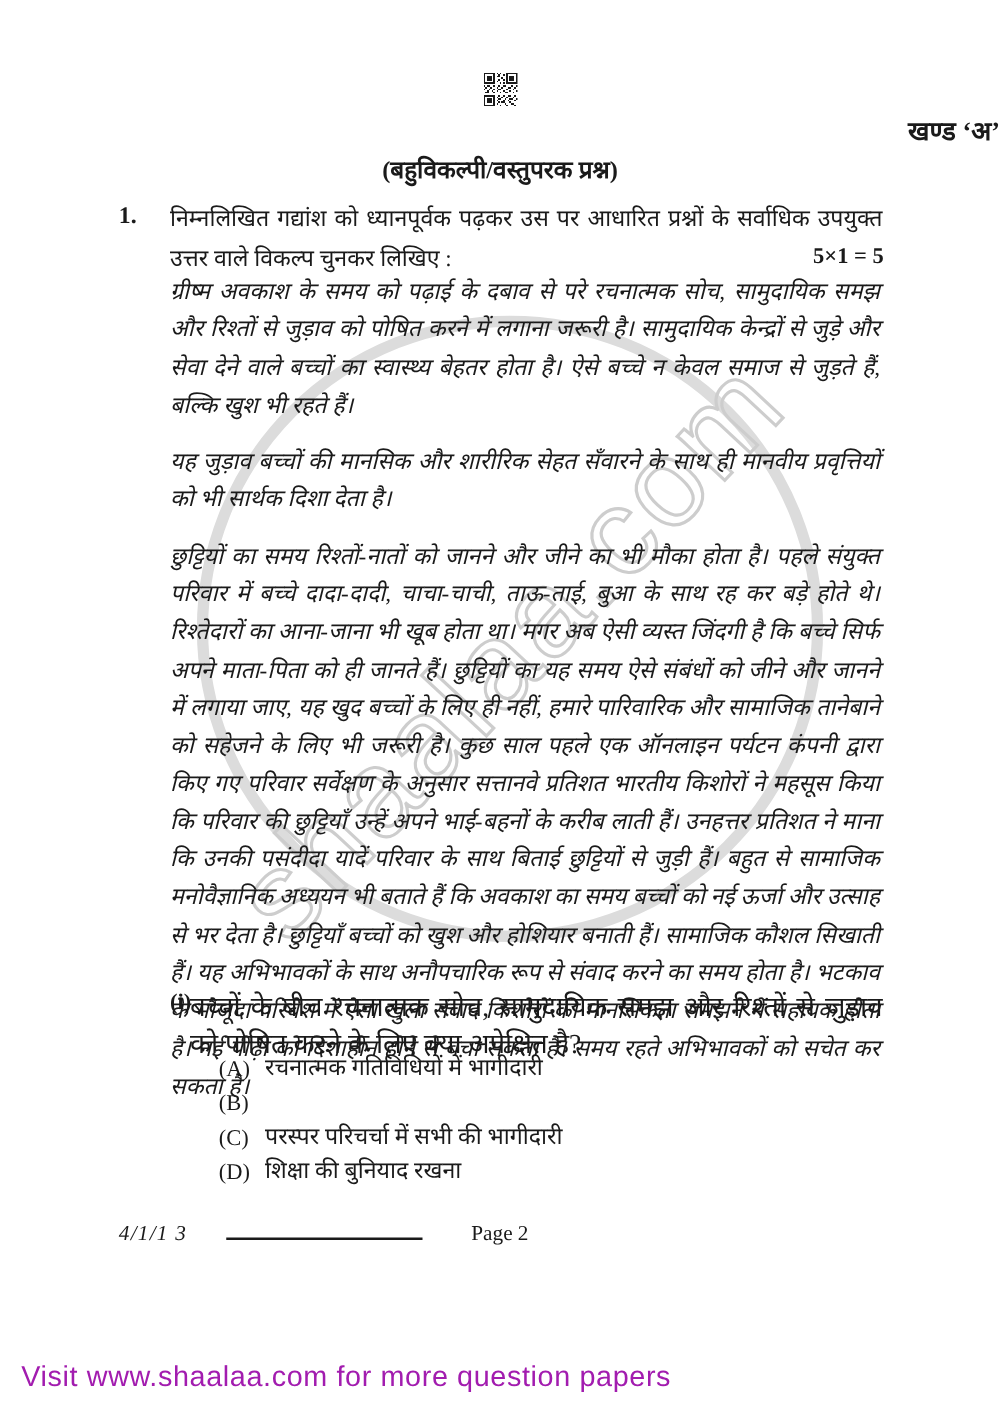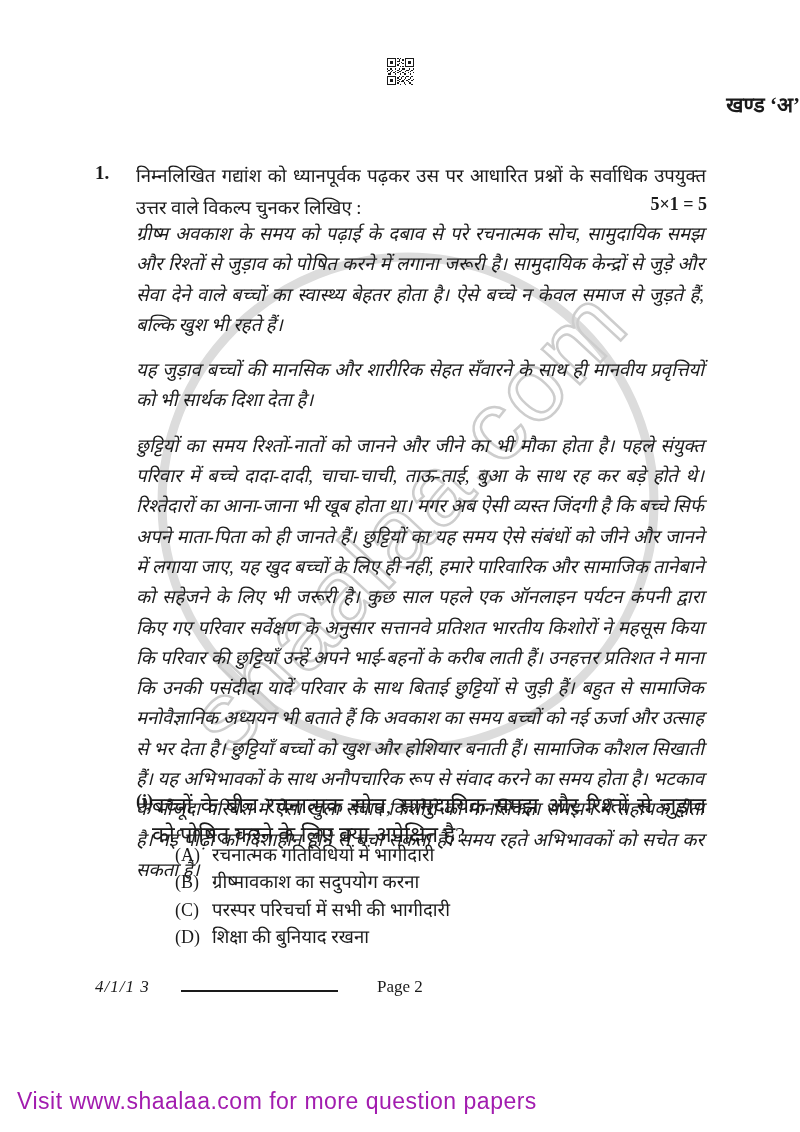--- a/index.html
+++ b/index.html
@@ -238,20 +238,21 @@
             <rect x="13" y="19" width="1" height="1"></rect>
           <rect x="17" y="19" width="2" height="1"></rect>
             <rect x="10" y="20" width="1" height="1"></rect>
             <rect x="14" y="20" width="1" height="1"></rect>
           <rect x="19" y="20" width="1" height="1"></rect>
         </g>
       </svg>
     </div>
 
     <div class="section-title">खण्ड ‘अ’</div>
+    <div class="section-subtitle">(बहुविकल्पी/वस्तुपरक प्रश्न)</div>
 
     <div class="q-row">
       <span class="q-number">1.</span>
       <div class="q-stem">निम्नलिखित गद्यांश को ध्यानपूर्वक पढ़कर उस पर आधारित प्रश्नों के सर्वाधिक उपयुक्त उत्तर वाले विकल्प चुनकर लिखिए :</div>
       <span class="q-marks">5×1 = 5</span>
     </div>
 
     <div class="passage">
       <p>ग्रीष्म अवकाश के समय को पढ़ाई के दबाव से परे रचनात्मक सोच, सामुदायिक समझ और रिश्तों से जुड़ाव को पोषित करने में लगाना जरूरी है। सामुदायिक केन्द्रों से जुड़े और सेवा देने वाले बच्चों का स्वास्थ्य बेहतर होता है। ऐसे बच्चे न केवल समाज से जुड़ते हैं, बल्कि खुश भी रहते हैं।</p>
       <p>यह जुड़ाव बच्चों की मानसिक और शारीरिक सेहत सँवारने के साथ ही मानवीय प्रवृत्तियों को भी सार्थक दिशा देता है।</p>
@@ -263,21 +264,20 @@
       <div class="subq-text">बच्चों के बीच रचनात्मक सोच, सामुदायिक समझ और रिश्तों से जुड़ाव को पोषित करने के लिए क्या अपेक्षित है?</div>
     </div>
 
     <div class="options">
       <div class="option-row">
         <span class="option-label">(A)</span>
         <span class="option-text">रचनात्मक गतिविधियों में भागीदारी</span>
       </div>
       <div class="option-row">
         <span class="option-label">(B)</span>
-        <span class="option-text">ग्रीष्मावकाश का सदुपयोग करना</span>
       </div>
       <div class="option-row">
         <span class="option-label">(C)</span>
         <span class="option-text">परस्पर परिचर्चा में सभी की भागीदारी</span>
       </div>
       <div class="option-row">
         <span class="option-label">(D)</span>
         <span class="option-text">शिक्षा की बुनियाद रखना</span>
       </div>
     </div>

